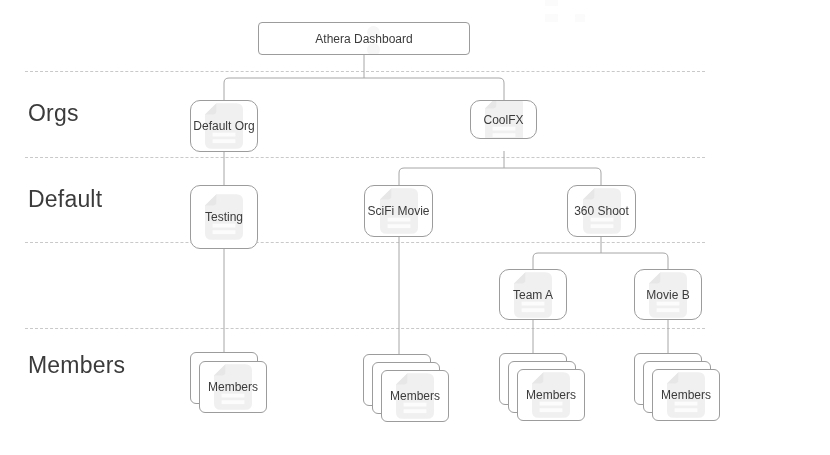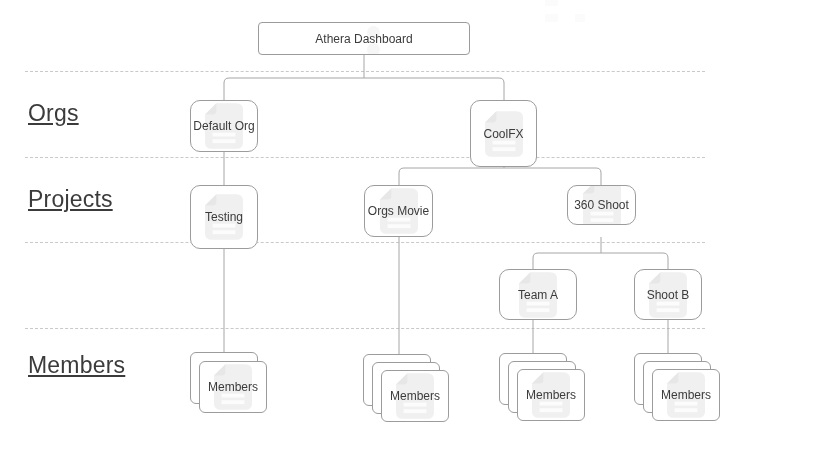--- a/index.html
+++ b/index.html
@@ -22,21 +22,20 @@
     height: 0;
     border-top: 1px dashed #c9c9c9;
   }
   .row-label {
     position: absolute;
     left: 28px;
     font-size: 23px;
     line-height: 27px;
     color: #3b3b3b;
     letter-spacing: 0.2px;
-    text-decoration: underline;
   }
   .connectors {
     position: absolute;
     left: 0;
     top: 0;
     width: 830px;
     height: 455px;
   }
   .node {
     position: absolute;
@@ -104,21 +103,21 @@
   <div class="wm-fragment" style="left:545px;top:0;width:13px;height:6px"></div>
   <div class="wm-fragment" style="left:545px;top:14px;width:13px;height:8px"></div>
   <div class="wm-fragment" style="left:575px;top:14px;width:10px;height:8px"></div>
 
   <div class="dash-line" style="top:71px"></div>
   <div class="dash-line" style="top:157px"></div>
   <div class="dash-line" style="top:242px"></div>
   <div class="dash-line" style="top:328px"></div>
 
   <div class="row-label" style="top:100px">Orgs</div>
-  <div class="row-label" style="top:186px">Projects</div>
+  <div class="row-label" style="top:186px">Default</div>
   <div class="row-label" style="top:352px">Members</div>
 
   <svg class="connectors" viewBox="0 0 830 455" fill="none" stroke="#a6a6a6" stroke-width="1">
 
     <path d="M364 55 V78"></path>
     <path d="M224 100 V83 Q224 78 229 78 H499 Q504 78 504 83 V100"></path>
 
     <path d="M224 152 V185"></path>
 
     <path d="M504 151 V168"></path>
@@ -142,21 +141,21 @@
   <div class="node" style="left:190px;top:100px;width:68px;height:52px">
     <svg class="doc-watermark" width="38" height="46" viewBox="0 0 40 48">
       <path d="M12 0 H33 Q40 0 40 7 V41 Q40 48 33 48 H7 Q0 48 0 41 V12 Z" fill="#f0f0f0"></path>
       <path d="M12 0 V8 Q12 12 8 12 H0 Z" fill="#e7e7e7"></path>
       <rect x="8" y="31" width="24" height="4" fill="#fcfcfc"></rect>
       <rect x="8" y="38" width="24" height="4" fill="#fcfcfc"></rect>
     </svg>
     <span class="node-label">Default Org</span>
   </div>
 
-  <div class="node" style="left:470px;top:100px;width:67px;height:67px">
+  <div class="node" style="left:470px;top:100px;width:67px;height:39px">
     <svg class="doc-watermark" width="38" height="46" viewBox="0 0 40 48">
       <path d="M12 0 H33 Q40 0 40 7 V41 Q40 48 33 48 H7 Q0 48 0 41 V12 Z" fill="#f0f0f0"></path>
       <path d="M12 0 V8 Q12 12 8 12 H0 Z" fill="#e7e7e7"></path>
       <rect x="8" y="31" width="24" height="4" fill="#fcfcfc"></rect>
       <rect x="8" y="38" width="24" height="4" fill="#fcfcfc"></rect>
     </svg>
     <span class="node-label">CoolFX</span>
   </div>
 
   <div class="node" style="left:190px;top:185px;width:68px;height:64px">
@@ -169,51 +168,51 @@
     <span class="node-label">Testing</span>
   </div>
 
   <div class="node" style="left:364px;top:185px;width:69px;height:52px">
     <svg class="doc-watermark" width="38" height="46" viewBox="0 0 40 48">
       <path d="M12 0 H33 Q40 0 40 7 V41 Q40 48 33 48 H7 Q0 48 0 41 V12 Z" fill="#f0f0f0"></path>
       <path d="M12 0 V8 Q12 12 8 12 H0 Z" fill="#e7e7e7"></path>
       <rect x="8" y="31" width="24" height="4" fill="#fcfcfc"></rect>
       <rect x="8" y="38" width="24" height="4" fill="#fcfcfc"></rect>
     </svg>
-    <span class="node-label">Orgs Movie</span>
-  </div>
-
-  <div class="node" style="left:567px;top:185px;width:69px;height:40px">
+    <span class="node-label">SciFi Movie</span>
+  </div>
+
+  <div class="node" style="left:567px;top:185px;width:69px;height:52px">
     <svg class="doc-watermark" width="38" height="46" viewBox="0 0 40 48">
       <path d="M12 0 H33 Q40 0 40 7 V41 Q40 48 33 48 H7 Q0 48 0 41 V12 Z" fill="#f0f0f0"></path>
       <path d="M12 0 V8 Q12 12 8 12 H0 Z" fill="#e7e7e7"></path>
       <rect x="8" y="31" width="24" height="4" fill="#fcfcfc"></rect>
       <rect x="8" y="38" width="24" height="4" fill="#fcfcfc"></rect>
     </svg>
     <span class="node-label">360 Shoot</span>
   </div>
 
-  <div class="node" style="left:499px;top:269px;width:78px;height:51px">
+  <div class="node" style="left:499px;top:269px;width:68px;height:51px">
     <svg class="doc-watermark" width="38" height="46" viewBox="0 0 40 48">
       <path d="M12 0 H33 Q40 0 40 7 V41 Q40 48 33 48 H7 Q0 48 0 41 V12 Z" fill="#f0f0f0"></path>
       <path d="M12 0 V8 Q12 12 8 12 H0 Z" fill="#e7e7e7"></path>
       <rect x="8" y="31" width="24" height="4" fill="#fcfcfc"></rect>
       <rect x="8" y="38" width="24" height="4" fill="#fcfcfc"></rect>
     </svg>
     <span class="node-label">Team A</span>
   </div>
 
   <div class="node" style="left:634px;top:269px;width:68px;height:51px">
     <svg class="doc-watermark" width="38" height="46" viewBox="0 0 40 48">
       <path d="M12 0 H33 Q40 0 40 7 V41 Q40 48 33 48 H7 Q0 48 0 41 V12 Z" fill="#f0f0f0"></path>
       <path d="M12 0 V8 Q12 12 8 12 H0 Z" fill="#e7e7e7"></path>
       <rect x="8" y="31" width="24" height="4" fill="#fcfcfc"></rect>
       <rect x="8" y="38" width="24" height="4" fill="#fcfcfc"></rect>
     </svg>
-    <span class="node-label">Shoot B</span>
+    <span class="node-label">Movie B</span>
   </div>
 
   <div class="stack" style="left:190px;top:352px;width:78px;height:62px">
     <div class="card" style="left:0;top:0"></div>
     <div class="card front" style="left:9px;top:9px">
       <svg class="doc-watermark" width="38" height="46" viewBox="0 0 40 48">
         <path d="M12 0 H33 Q40 0 40 7 V41 Q40 48 33 48 H7 Q0 48 0 41 V12 Z" fill="#f0f0f0"></path>
         <path d="M12 0 V8 Q12 12 8 12 H0 Z" fill="#e7e7e7"></path>
         <rect x="8" y="31" width="24" height="4" fill="#fcfcfc"></rect>
         <rect x="8" y="38" width="24" height="4" fill="#fcfcfc"></rect>

